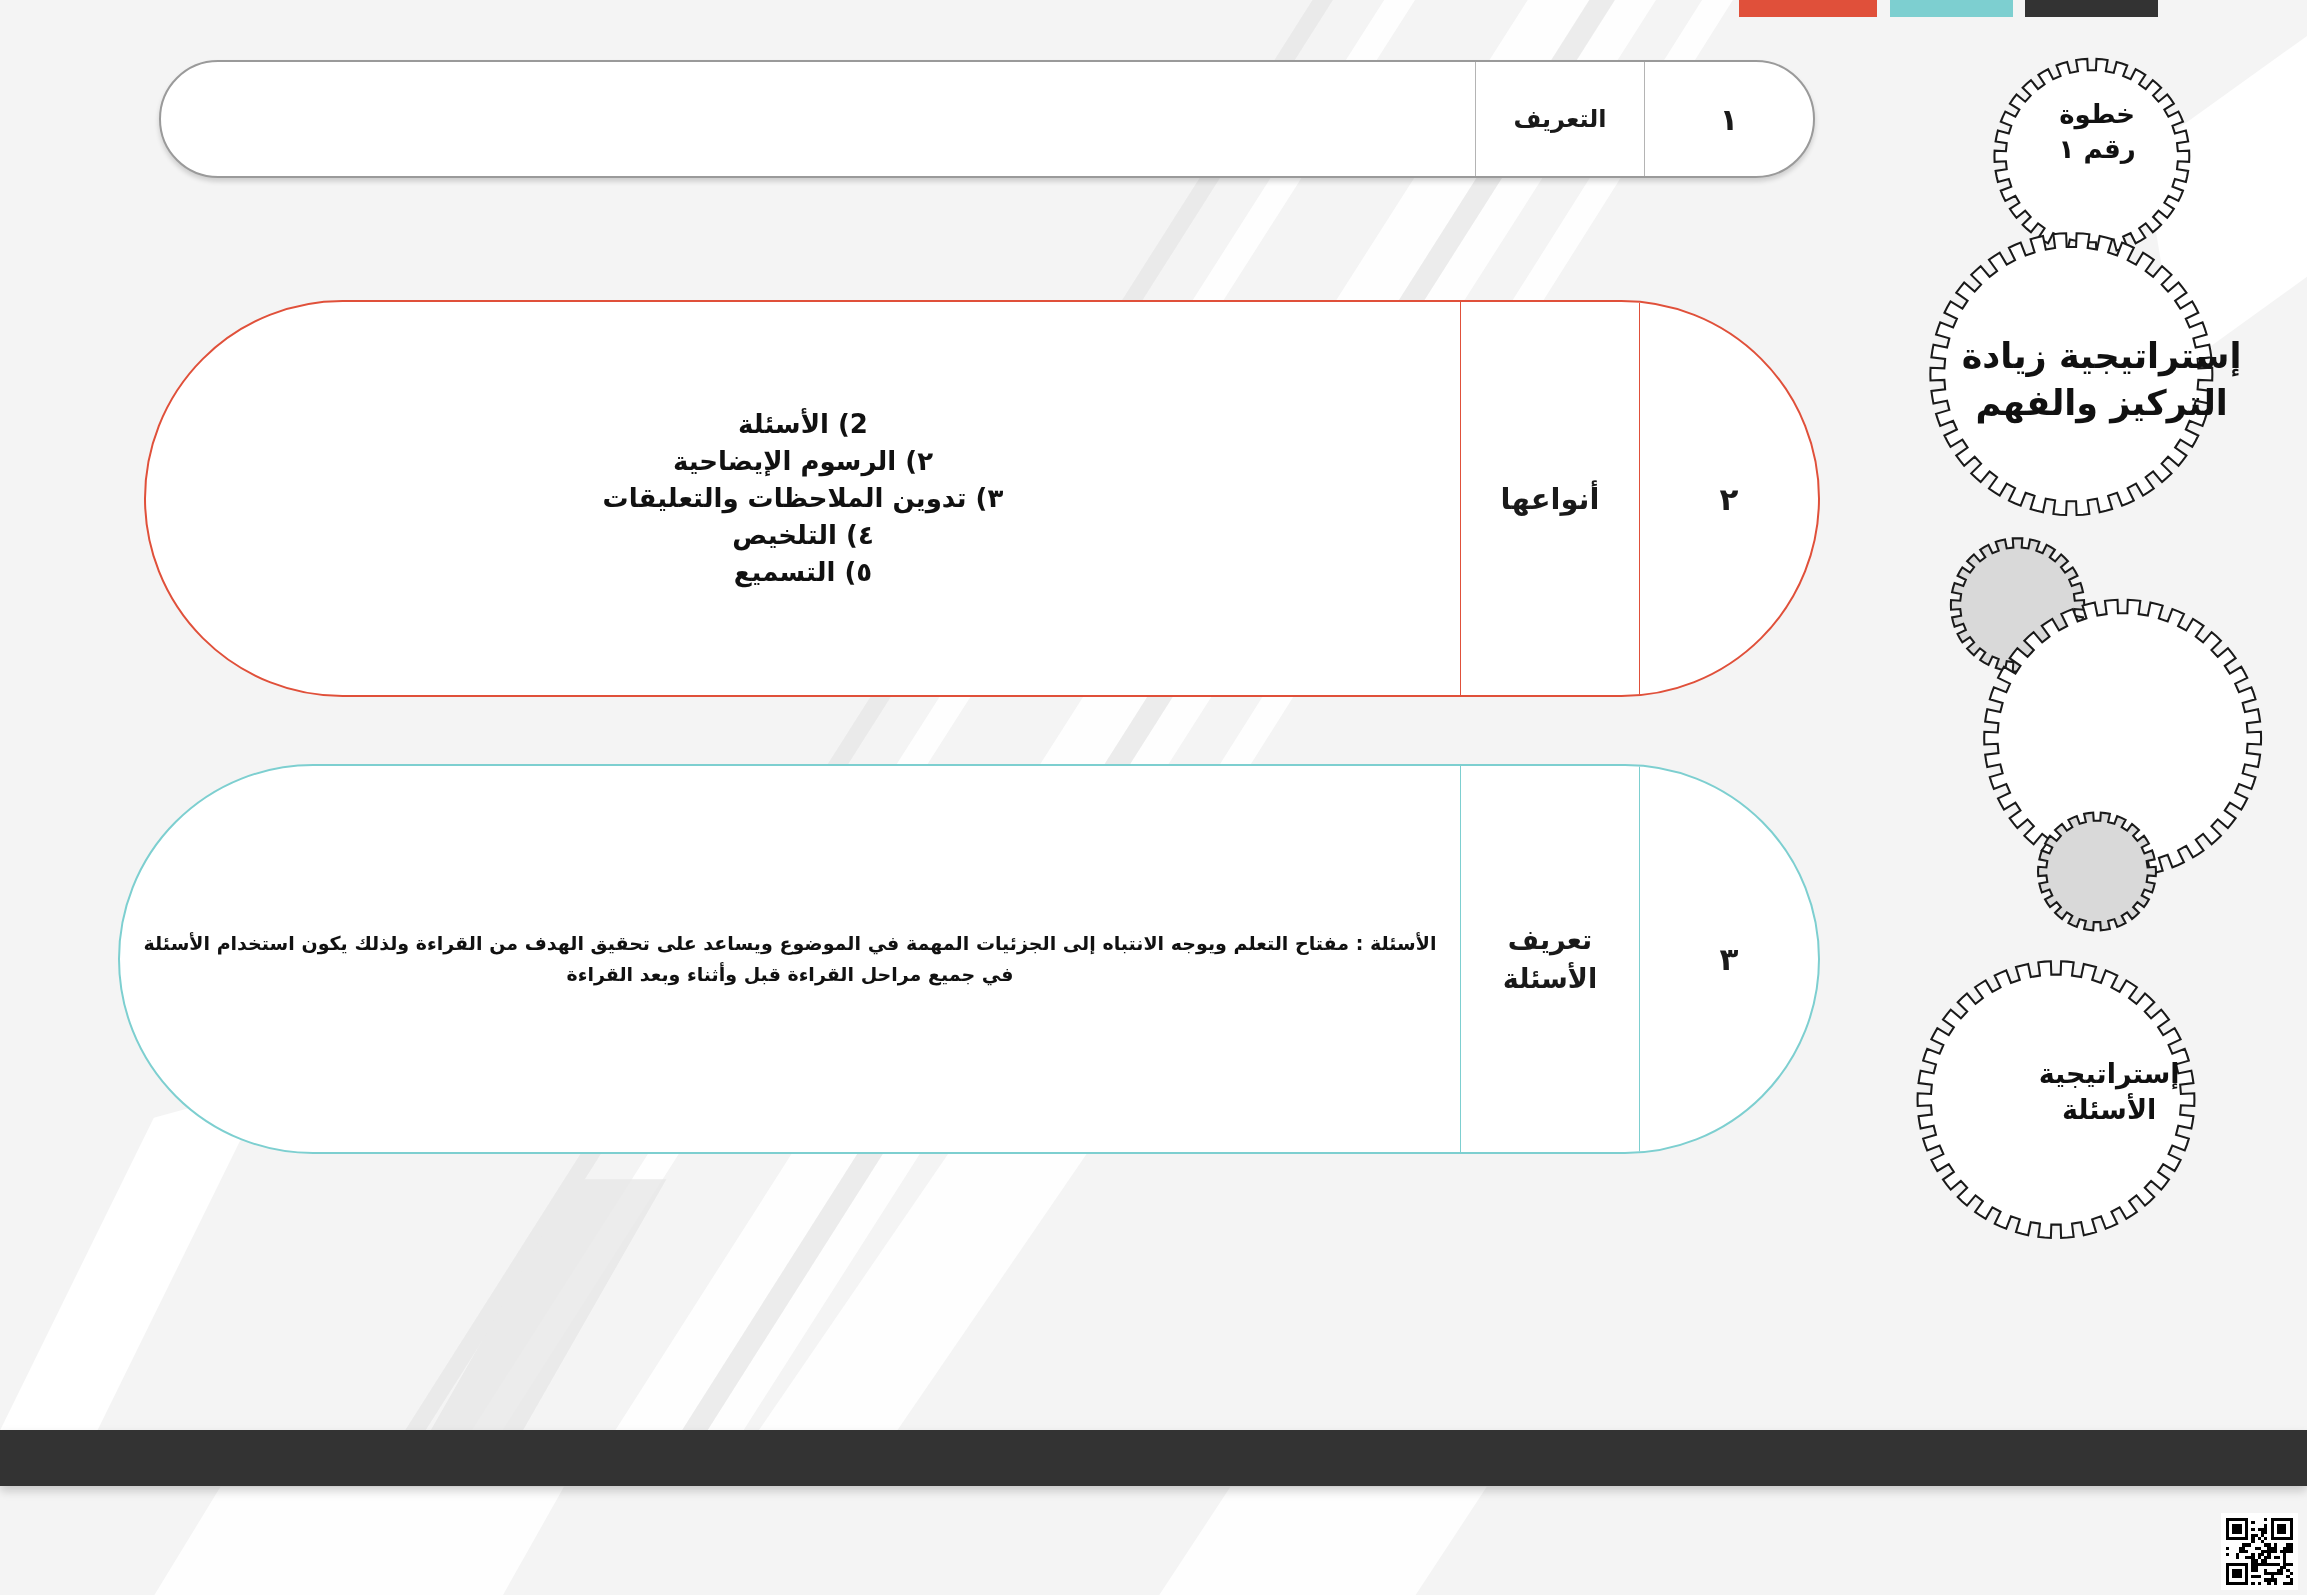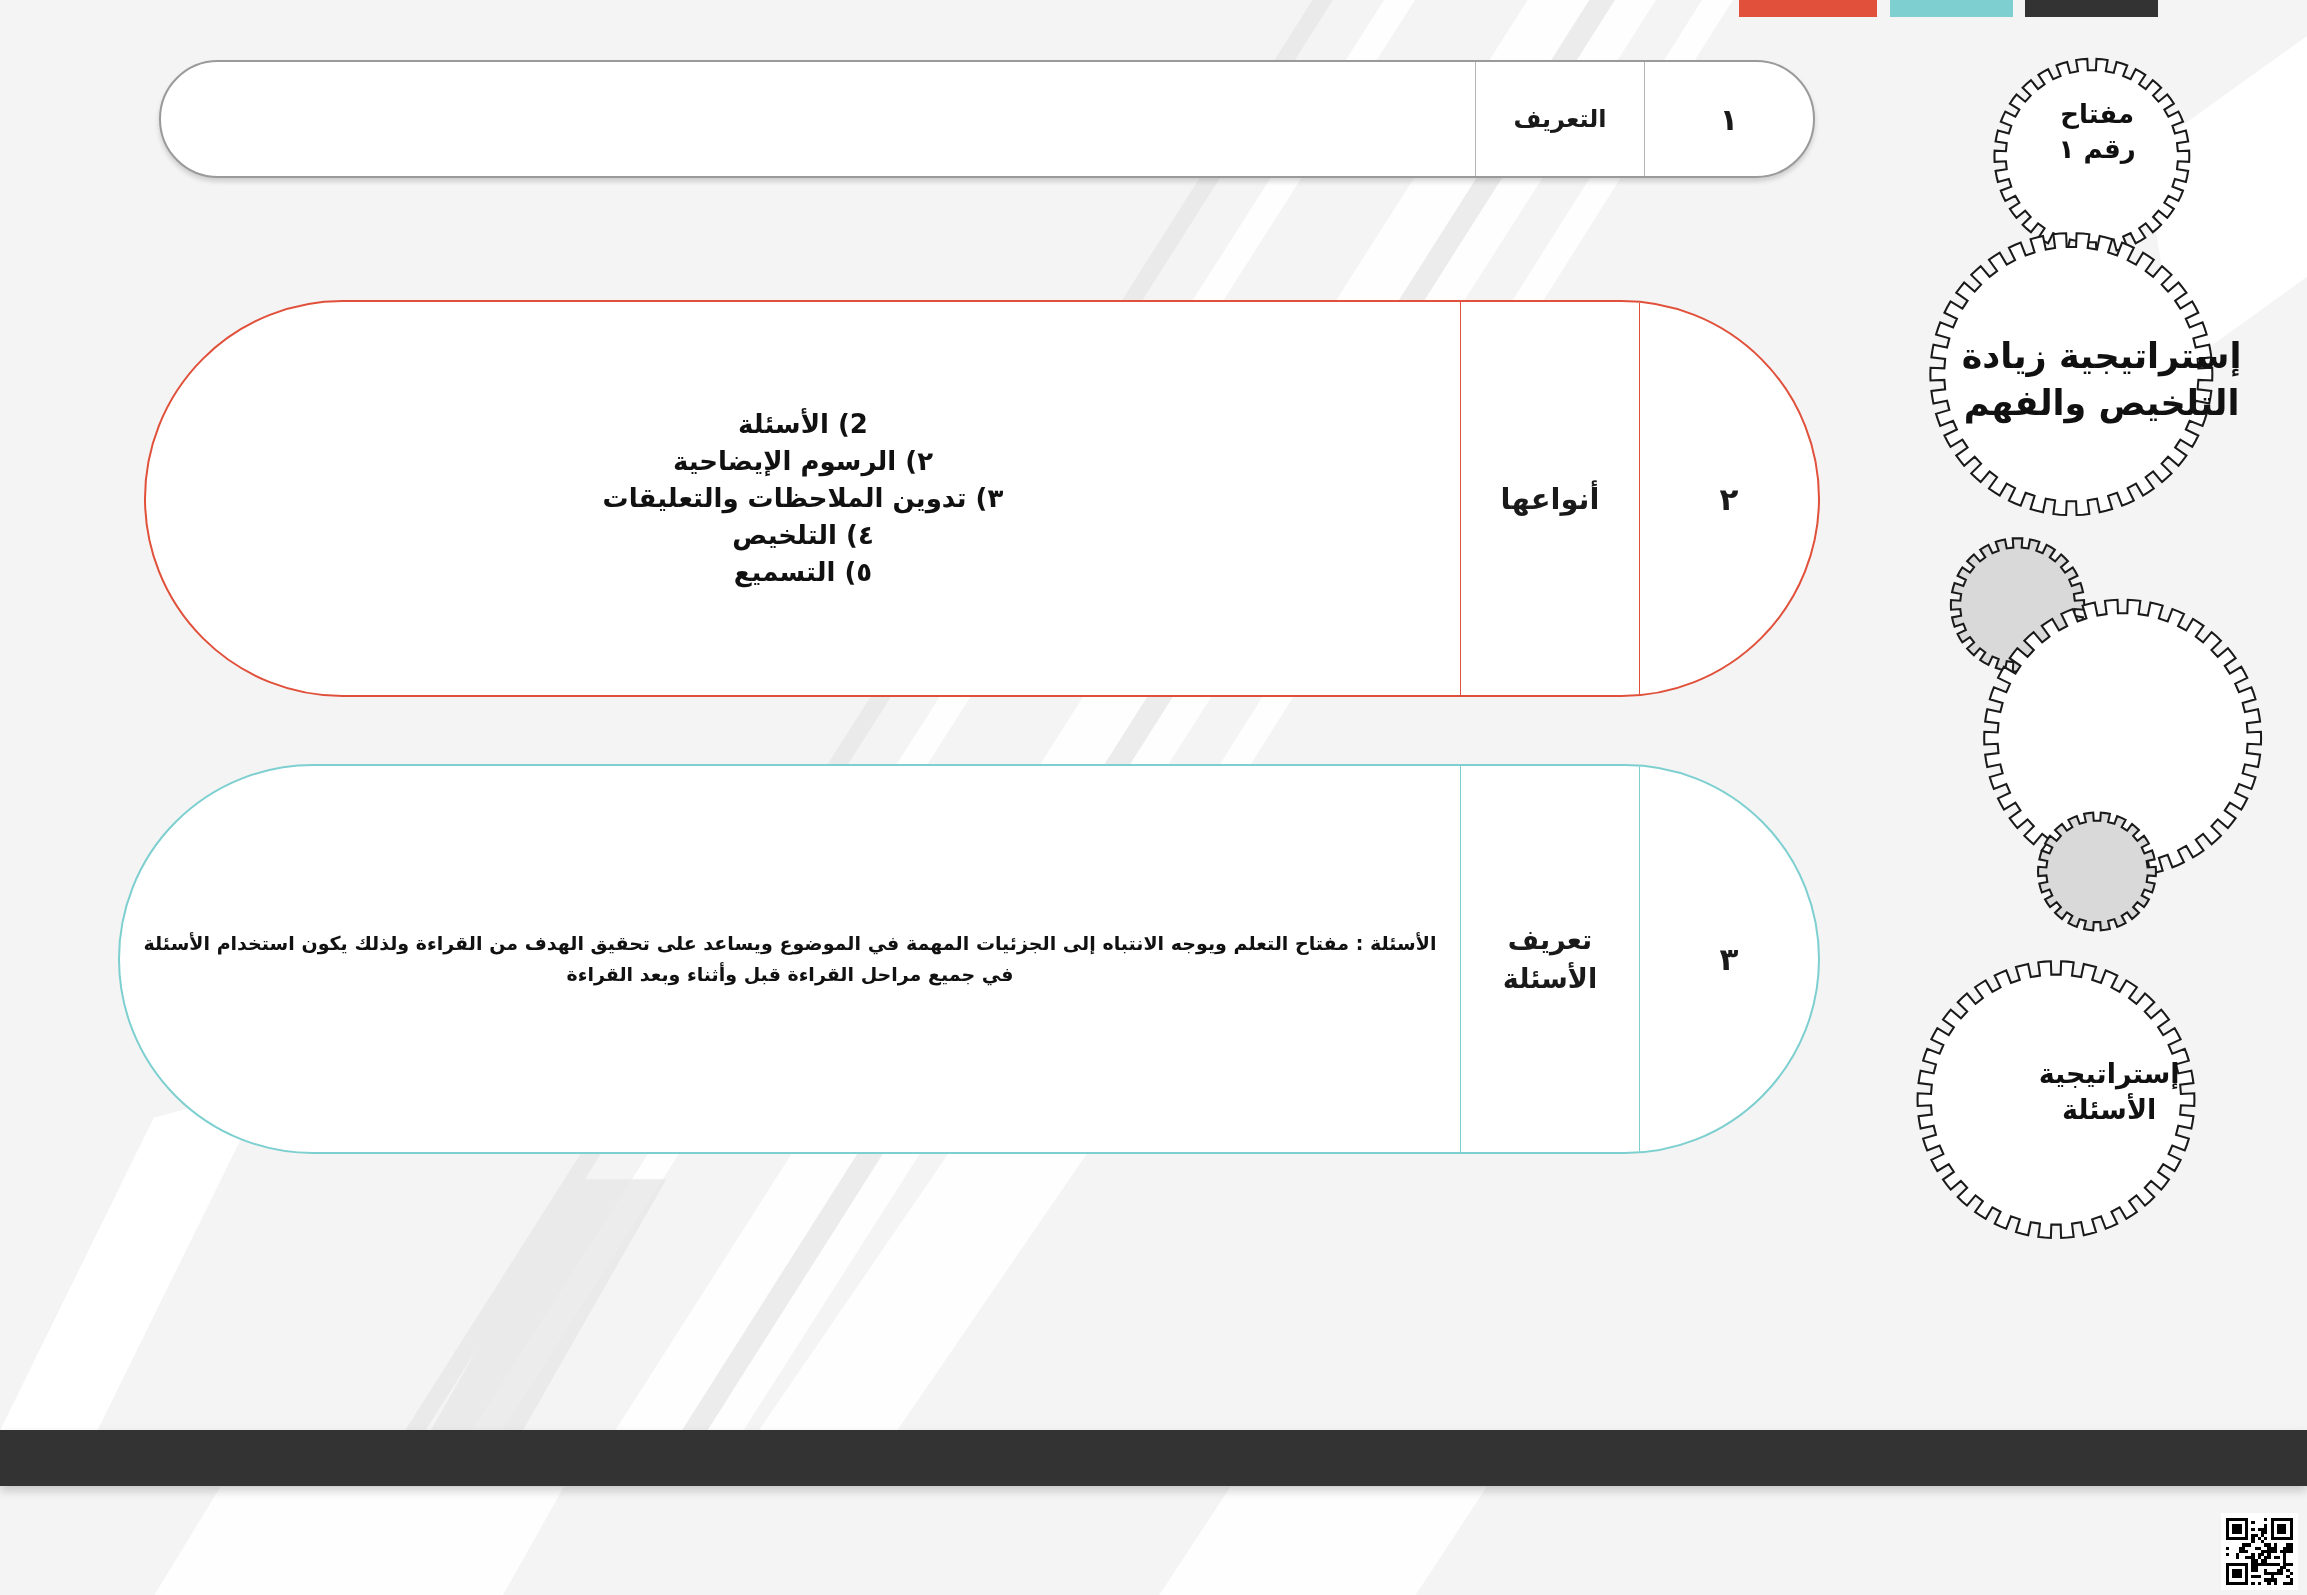--- a/index.html
+++ b/index.html
@@ -169,27 +169,27 @@
         <path d="M560.0,215.0L559.7,225.9L537.7,224.7L536.1,240.4L557.8,243.7L555.8,254.5L555.8,254.5L553.3,265.1L532.0,259.3L527.2,274.4L547.7,282.2L543.6,292.3L543.6,292.3L538.8,302.1L519.3,292.1L511.4,305.8L529.9,317.6L523.7,326.7L523.7,326.7L517.0,335.3L500.0,321.4L489.4,333.2L505.1,348.6L497.1,356.2L497.1,356.2L488.8,363.3L475.0,346.1L462.2,355.4L474.3,373.8L465.0,379.5L465.0,379.5L455.4,384.7L445.5,365.1L431.0,371.5L439.0,392.0L428.7,395.7L428.7,395.7L418.2,398.8L412.6,377.5L397.1,380.8L400.7,402.5L389.9,404.0L389.9,404.0L379.0,404.8L377.9,382.8L362.1,382.8L361.0,404.8L350.1,404.0L350.1,404.0L339.3,402.5L342.9,380.8L327.4,377.5L321.8,398.8L311.3,395.7L311.3,395.7L301.0,392.0L309.0,371.5L294.5,365.1L284.6,384.7L275.0,379.5L275.0,379.5L265.7,373.8L277.8,355.4L265.0,346.1L251.2,363.3L242.9,356.2L242.9,356.2L234.9,348.6L250.6,333.2L240.0,321.4L223.0,335.3L216.3,326.7L216.3,326.7L210.1,317.6L228.6,305.8L220.7,292.1L201.2,302.1L196.4,292.3L196.4,292.3L192.3,282.2L212.8,274.4L208.0,259.3L186.7,265.1L184.2,254.5L184.2,254.5L182.2,243.7L203.9,240.4L202.3,224.7L180.3,225.9L180.0,215.0L180.0,215.0L180.3,204.1L202.3,205.3L203.9,189.6L182.2,186.3L184.2,175.5L184.2,175.5L186.7,164.9L208.0,170.7L212.8,155.6L192.3,147.8L196.4,137.7L196.4,137.7L201.2,127.9L220.7,137.9L228.6,124.2L210.1,112.4L216.3,103.3L216.3,103.3L223.0,94.7L240.0,108.6L250.6,96.8L234.9,81.4L242.9,73.8L242.9,73.8L251.2,66.7L265.0,83.9L277.8,74.6L265.7,56.2L275.0,50.5L275.0,50.5L284.6,45.3L294.5,64.9L309.0,58.5L301.0,38.0L311.3,34.3L311.3,34.3L321.8,31.2L327.4,52.5L342.9,49.2L339.3,27.5L350.1,26.0L350.1,26.0L361.0,25.2L362.1,47.2L377.9,47.2L379.0,25.2L389.9,26.0L389.9,26.0L400.7,27.5L397.1,49.2L412.6,52.5L418.2,31.2L428.7,34.3L428.7,34.3L439.0,38.0L431.0,58.5L445.5,64.9L455.4,45.3L465.0,50.5L465.0,50.5L474.3,56.2L462.2,74.6L475.0,83.9L488.8,66.7L497.1,73.8L497.1,73.8L505.1,81.4L489.4,96.8L500.0,108.6L517.0,94.7L523.7,103.3L523.7,103.3L529.9,112.4L511.4,124.2L519.3,137.9L538.8,127.9L543.6,137.7L543.6,137.7L547.7,147.8L527.2,155.6L532.0,170.7L553.3,164.9L555.8,175.5L555.8,175.5L557.8,186.3L536.1,189.6L537.7,205.3L559.7,204.1L560.0,215.0Z" fill="#ffffff" stroke="#1a1a1a" stroke-width="4" stroke-linejoin="miter"></path>
         <path d="M605.0,640.0L604.7,652.5L577.7,651.3L576.2,669.7L603.0,672.9L601.2,685.3L601.2,685.3L598.9,697.5L572.5,691.9L568.0,709.8L593.9,717.4L590.1,729.3L590.1,729.3L585.8,741.0L560.7,731.1L553.2,748.0L577.6,759.8L571.9,770.9L571.9,770.9L565.7,781.7L542.5,767.8L532.4,783.3L554.5,798.9L547.0,808.9L547.0,808.9L539.1,818.6L518.6,801.1L506.1,814.6L525.3,833.6L516.3,842.3L516.3,842.3L506.9,850.6L489.5,829.9L474.9,841.2L490.7,863.1L480.4,870.2L480.4,870.2L469.8,876.8L456.1,853.6L439.8,862.3L451.8,886.6L440.5,891.8L440.5,891.8L428.9,896.6L419.2,871.4L401.7,877.4L409.6,903.2L397.5,906.6L397.5,906.6L385.3,909.4L379.9,882.9L361.7,886.0L365.1,912.7L352.7,914.1L352.7,914.1L340.2,914.8L339.2,887.8L320.8,887.8L319.8,914.8L307.3,914.1L307.3,914.1L294.9,912.7L298.3,886.0L280.1,882.9L274.7,909.4L262.5,906.6L262.5,906.6L250.4,903.2L258.3,877.4L240.8,871.4L231.1,896.6L219.5,891.8L219.5,891.8L208.2,886.6L220.2,862.3L203.9,853.6L190.2,876.8L179.6,870.2L179.6,870.2L169.3,863.1L185.1,841.2L170.5,829.9L153.1,850.6L143.7,842.3L143.7,842.3L134.7,833.6L153.9,814.6L141.4,801.1L120.9,818.6L113.0,808.9L113.0,808.9L105.5,798.9L127.6,783.3L117.5,767.8L94.3,781.7L88.1,770.9L88.1,770.9L82.4,759.8L106.8,748.0L99.3,731.1L74.2,741.0L69.9,729.3L69.9,729.3L66.1,717.4L92.0,709.8L87.5,691.9L61.1,697.5L58.8,685.3L58.8,685.3L57.0,672.9L83.8,669.7L82.3,651.3L55.3,652.5L55.0,640.0L55.0,640.0L55.3,627.5L82.3,628.7L83.8,610.3L57.0,607.1L58.8,594.7L58.8,594.7L61.1,582.5L87.5,588.1L92.0,570.2L66.1,562.6L69.9,550.7L69.9,550.7L74.2,539.0L99.3,548.9L106.8,532.0L82.4,520.2L88.1,509.1L88.1,509.1L94.3,498.3L117.5,512.2L127.6,496.7L105.5,481.1L113.0,471.1L113.0,471.1L120.9,461.4L141.4,478.9L153.9,465.4L134.7,446.4L143.7,437.7L143.7,437.7L153.1,429.4L170.5,450.1L185.1,438.8L169.3,416.9L179.6,409.8L179.6,409.8L190.2,403.2L203.9,426.4L220.2,417.7L208.2,393.4L219.5,388.2L219.5,388.2L231.1,383.4L240.8,408.6L258.3,402.6L250.4,376.8L262.5,373.4L262.5,373.4L274.7,370.6L280.1,397.1L298.3,394.0L294.9,367.3L307.3,365.9L307.3,365.9L319.8,365.2L320.8,392.2L339.2,392.2L340.2,365.2L352.7,365.9L352.7,365.9L365.1,367.3L361.7,394.0L379.9,397.1L385.3,370.6L397.5,373.4L397.5,373.4L409.6,376.8L401.7,402.6L419.2,408.6L428.9,383.4L440.5,388.2L440.5,388.2L451.8,393.4L439.8,417.7L456.1,426.4L469.8,403.2L480.4,409.8L480.4,409.8L490.7,416.9L474.9,438.8L489.5,450.1L506.9,429.4L516.3,437.7L516.3,437.7L525.3,446.4L506.1,465.4L518.6,478.9L539.1,461.4L547.0,471.1L547.0,471.1L554.5,481.1L532.4,496.7L542.5,512.2L565.7,498.3L571.9,509.1L571.9,509.1L577.6,520.2L553.2,532.0L560.7,548.9L585.8,539.0L590.1,550.7L590.1,550.7L593.9,562.6L568.0,570.2L572.5,588.1L598.9,582.5L601.2,594.7L601.2,594.7L603.0,607.1L576.2,610.3L577.7,628.7L604.7,627.5L605.0,640.0Z" fill="#ffffff" stroke="#1a1a1a" stroke-width="4" stroke-linejoin="miter"></path>
         <path d="M355.0,1090.0L354.7,1099.4L336.7,1098.1L335.0,1111.1L352.7,1114.5L350.6,1123.6L350.6,1123.6L347.8,1132.6L330.8,1126.7L325.8,1138.9L342.0,1146.7L337.6,1155.0L337.6,1155.0L332.6,1162.9L317.7,1152.8L309.7,1163.3L323.3,1175.1L316.9,1181.9L316.9,1181.9L310.1,1188.3L298.3,1174.7L287.8,1182.7L297.9,1197.6L290.0,1202.6L290.0,1202.6L281.7,1207.0L273.9,1190.8L261.7,1195.8L267.6,1212.8L258.6,1215.6L258.6,1215.6L249.5,1217.7L246.1,1200.0L233.1,1201.7L234.4,1219.7L225.0,1220.0L225.0,1220.0L215.6,1219.7L216.9,1201.7L203.9,1200.0L200.5,1217.7L191.4,1215.6L191.4,1215.6L182.4,1212.8L188.3,1195.8L176.1,1190.8L168.3,1207.0L160.0,1202.6L160.0,1202.6L152.1,1197.6L162.2,1182.7L151.7,1174.7L139.9,1188.3L133.1,1181.9L133.1,1181.9L126.7,1175.1L140.3,1163.3L132.3,1152.8L117.4,1162.9L112.4,1155.0L112.4,1155.0L108.0,1146.7L124.2,1138.9L119.2,1126.7L102.2,1132.6L99.4,1123.6L99.4,1123.6L97.3,1114.5L115.0,1111.1L113.3,1098.1L95.3,1099.4L95.0,1090.0L95.0,1090.0L95.3,1080.6L113.3,1081.9L115.0,1068.9L97.3,1065.5L99.4,1056.4L99.4,1056.4L102.2,1047.4L119.2,1053.3L124.2,1041.1L108.0,1033.3L112.4,1025.0L112.4,1025.0L117.4,1017.1L132.3,1027.2L140.3,1016.7L126.7,1004.9L133.1,998.1L133.1,998.1L139.9,991.7L151.7,1005.3L162.2,997.3L152.1,982.4L160.0,977.4L160.0,977.4L168.3,973.0L176.1,989.2L188.3,984.2L182.4,967.2L191.4,964.4L191.4,964.4L200.5,962.3L203.9,980.0L216.9,978.3L215.6,960.3L225.0,960.0L225.0,960.0L234.4,960.3L233.1,978.3L246.1,980.0L249.5,962.3L258.6,964.4L258.6,964.4L267.6,967.2L261.7,984.2L273.9,989.2L281.7,973.0L290.0,977.4L290.0,977.4L297.9,982.4L287.8,997.3L298.3,1005.3L310.1,991.7L316.9,998.1L316.9,998.1L323.3,1004.9L309.7,1016.7L317.7,1027.2L332.6,1017.1L337.6,1025.0L337.6,1025.0L342.0,1033.3L325.8,1041.1L330.8,1053.3L347.8,1047.4L350.6,1056.4L350.6,1056.4L352.7,1065.5L335.0,1068.9L336.7,1081.9L354.7,1080.6L355.0,1090.0Z" fill="#D9D9D9" stroke="#1a1a1a" stroke-width="4" stroke-linejoin="miter"></path>
         <path d="M700.0,1350.0L699.7,1362.3L673.7,1361.1L672.2,1379.2L698.1,1382.3L696.3,1394.4L696.3,1394.4L694.0,1406.5L668.6,1401.1L664.1,1418.7L689.1,1426.0L685.4,1437.7L685.4,1437.7L681.1,1449.2L656.9,1439.6L649.6,1456.3L673.1,1467.6L667.5,1478.5L667.5,1478.5L661.4,1489.2L639.1,1475.8L629.2,1491.0L650.4,1506.0L643.1,1515.8L643.1,1515.8L635.3,1525.4L615.5,1508.5L603.2,1521.8L621.7,1540.1L612.9,1548.6L612.9,1548.6L603.6,1556.8L586.9,1536.8L572.6,1548.0L587.8,1569.1L577.7,1576.0L577.7,1576.0L567.2,1582.5L554.0,1560.1L538.1,1568.8L549.6,1592.1L538.5,1597.3L538.5,1597.3L527.1,1601.9L517.8,1577.7L500.6,1583.6L508.1,1608.5L496.3,1611.7L496.3,1611.7L484.3,1614.5L479.1,1589.0L461.2,1592.0L464.5,1617.8L452.3,1619.1L452.3,1619.1L440.0,1619.8L439.1,1593.8L420.9,1593.8L420.0,1619.8L407.7,1619.1L407.7,1619.1L395.5,1617.8L398.8,1592.0L380.9,1589.0L375.7,1614.5L363.7,1611.7L363.7,1611.7L351.9,1608.5L359.4,1583.6L342.2,1577.7L332.9,1601.9L321.5,1597.3L321.5,1597.3L310.4,1592.1L321.9,1568.8L306.0,1560.1L292.8,1582.5L282.3,1576.0L282.3,1576.0L272.2,1569.1L287.4,1548.0L273.1,1536.8L256.4,1556.8L247.1,1548.6L247.1,1548.6L238.3,1540.1L256.8,1521.8L244.5,1508.5L224.7,1525.4L216.9,1515.8L216.9,1515.8L209.6,1506.0L230.8,1491.0L220.9,1475.8L198.6,1489.2L192.5,1478.5L192.5,1478.5L186.9,1467.6L210.4,1456.3L203.1,1439.6L178.9,1449.2L174.6,1437.7L174.6,1437.7L170.9,1426.0L195.9,1418.7L191.4,1401.1L166.0,1406.5L163.7,1394.4L163.7,1394.4L161.9,1382.3L187.8,1379.2L186.3,1361.1L160.3,1362.3L160.0,1350.0L160.0,1350.0L160.3,1337.7L186.3,1338.9L187.8,1320.8L161.9,1317.7L163.7,1305.6L163.7,1305.6L166.0,1293.5L191.4,1298.9L195.9,1281.3L170.9,1274.0L174.6,1262.3L174.6,1262.3L178.9,1250.8L203.1,1260.4L210.4,1243.7L186.9,1232.4L192.5,1221.5L192.5,1221.5L198.6,1210.8L220.9,1224.2L230.8,1209.0L209.6,1194.0L216.9,1184.2L216.9,1184.2L224.7,1174.6L244.5,1191.5L256.8,1178.2L238.3,1159.9L247.1,1151.4L247.1,1151.4L256.4,1143.2L273.1,1163.2L287.4,1152.0L272.2,1130.9L282.3,1124.0L282.3,1124.0L292.8,1117.5L306.0,1139.9L321.9,1131.2L310.4,1107.9L321.5,1102.7L321.5,1102.7L332.9,1098.1L342.2,1122.3L359.4,1116.4L351.9,1091.5L363.7,1088.3L363.7,1088.3L375.7,1085.5L380.9,1111.0L398.8,1108.0L395.5,1082.2L407.7,1080.9L407.7,1080.9L420.0,1080.2L420.9,1106.2L439.1,1106.2L440.0,1080.2L452.3,1080.9L452.3,1080.9L464.5,1082.2L461.2,1108.0L479.1,1111.0L484.3,1085.5L496.3,1088.3L496.3,1088.3L508.1,1091.5L500.6,1116.4L517.8,1122.3L527.1,1098.1L538.5,1102.7L538.5,1102.7L549.6,1107.9L538.1,1131.2L554.0,1139.9L567.2,1117.5L577.7,1124.0L577.7,1124.0L587.8,1130.9L572.6,1152.0L586.9,1163.2L603.6,1143.2L612.9,1151.4L612.9,1151.4L621.7,1159.9L603.2,1178.2L615.5,1191.5L635.3,1174.6L643.1,1184.2L643.1,1184.2L650.4,1194.0L629.2,1209.0L639.1,1224.2L661.4,1210.8L667.5,1221.5L667.5,1221.5L673.1,1232.4L649.6,1243.7L656.9,1260.4L681.1,1250.8L685.4,1262.3L685.4,1262.3L689.1,1274.0L664.1,1281.3L668.6,1298.9L694.0,1293.5L696.3,1305.6L696.3,1305.6L698.1,1317.7L672.2,1320.8L673.7,1338.9L699.7,1337.7L700.0,1350.0Z" fill="#ffffff" stroke="#1a1a1a" stroke-width="4" stroke-linejoin="miter"></path>
         <path d="M495.0,1610.0L494.6,1619.0L478.7,1617.8L476.9,1630.4L492.5,1633.6L490.3,1642.4L490.3,1642.4L487.5,1651.0L472.5,1645.3L467.2,1656.8L481.3,1664.4L476.7,1672.2L476.7,1672.2L471.6,1679.6L458.8,1669.9L450.5,1679.5L461.9,1690.7L455.3,1696.9L455.3,1696.9L448.3,1702.6L438.8,1689.7L428.1,1696.5L435.8,1710.5L427.8,1714.6L427.8,1714.6L419.4,1718.0L413.9,1703.0L401.7,1706.6L405.2,1722.2L396.4,1723.8L396.4,1723.8L387.4,1724.8L386.4,1708.8L373.6,1708.8L372.6,1724.8L363.6,1723.8L363.6,1723.8L354.8,1722.2L358.3,1706.6L346.1,1703.0L340.6,1718.0L332.2,1714.6L332.2,1714.6L324.2,1710.5L331.9,1696.5L321.2,1689.7L311.7,1702.6L304.7,1696.9L304.7,1696.9L298.1,1690.7L309.5,1679.5L301.2,1669.9L288.4,1679.6L283.3,1672.2L283.3,1672.2L278.7,1664.4L292.8,1656.8L287.5,1645.3L272.5,1651.0L269.7,1642.4L269.7,1642.4L267.5,1633.6L283.1,1630.4L281.3,1617.8L265.4,1619.0L265.0,1610.0L265.0,1610.0L265.4,1601.0L281.3,1602.2L283.1,1589.6L267.5,1586.4L269.7,1577.6L269.7,1577.6L272.5,1569.0L287.5,1574.7L292.8,1563.2L278.7,1555.6L283.3,1547.8L283.3,1547.8L288.4,1540.4L301.2,1550.1L309.5,1540.5L298.1,1529.3L304.7,1523.1L304.7,1523.1L311.7,1517.4L321.2,1530.3L331.9,1523.5L324.2,1509.5L332.2,1505.4L332.2,1505.4L340.6,1502.0L346.1,1517.0L358.3,1513.4L354.8,1497.8L363.6,1496.2L363.6,1496.2L372.6,1495.2L373.6,1511.2L386.4,1511.2L387.4,1495.2L396.4,1496.2L396.4,1496.2L405.2,1497.8L401.7,1513.4L413.9,1517.0L419.4,1502.0L427.8,1505.4L427.8,1505.4L435.8,1509.5L428.1,1523.5L438.8,1530.3L448.3,1517.4L455.3,1523.1L455.3,1523.1L461.9,1529.3L450.5,1540.5L458.8,1550.1L471.6,1540.4L476.7,1547.8L476.7,1547.8L481.3,1555.6L467.2,1563.2L472.5,1574.7L487.5,1569.0L490.3,1577.6L490.3,1577.6L492.5,1586.4L476.9,1589.6L478.7,1602.2L494.6,1601.0L495.0,1610.0Z" fill="#D9D9D9" stroke="#1a1a1a" stroke-width="4" stroke-linejoin="miter"></path>
         <path d="M570.0,2055.0L569.7,2067.3L543.7,2066.1L542.2,2084.2L568.1,2087.3L566.3,2099.4L566.3,2099.4L564.0,2111.5L538.6,2106.1L534.1,2123.7L559.1,2131.0L555.4,2142.7L555.4,2142.7L551.1,2154.2L526.9,2144.6L519.6,2161.3L543.1,2172.6L537.5,2183.5L537.5,2183.5L531.4,2194.2L509.1,2180.8L499.2,2196.0L520.4,2211.0L513.1,2220.8L513.1,2220.8L505.3,2230.4L485.5,2213.5L473.2,2226.8L491.7,2245.1L482.9,2253.6L482.9,2253.6L473.6,2261.8L456.9,2241.8L442.6,2253.0L457.8,2274.1L447.7,2281.0L447.7,2281.0L437.2,2287.5L424.0,2265.1L408.1,2273.8L419.6,2297.1L408.5,2302.3L408.5,2302.3L397.1,2306.9L387.8,2282.7L370.6,2288.6L378.1,2313.5L366.3,2316.7L366.3,2316.7L354.3,2319.5L349.1,2294.0L331.2,2297.0L334.5,2322.8L322.3,2324.1L322.3,2324.1L310.0,2324.8L309.1,2298.8L290.9,2298.8L290.0,2324.8L277.7,2324.1L277.7,2324.1L265.5,2322.8L268.8,2297.0L250.9,2294.0L245.7,2319.5L233.7,2316.7L233.7,2316.7L221.9,2313.5L229.4,2288.6L212.2,2282.7L202.9,2306.9L191.5,2302.3L191.5,2302.3L180.4,2297.1L191.9,2273.8L176.0,2265.1L162.8,2287.5L152.3,2281.0L152.3,2281.0L142.2,2274.1L157.4,2253.0L143.1,2241.8L126.4,2261.8L117.1,2253.6L117.1,2253.6L108.3,2245.1L126.8,2226.8L114.5,2213.5L94.7,2230.4L86.9,2220.8L86.9,2220.8L79.6,2211.0L100.8,2196.0L90.9,2180.8L68.6,2194.2L62.5,2183.5L62.5,2183.5L56.9,2172.6L80.4,2161.3L73.1,2144.6L48.9,2154.2L44.6,2142.7L44.6,2142.7L40.9,2131.0L65.9,2123.7L61.4,2106.1L36.0,2111.5L33.7,2099.4L33.7,2099.4L31.9,2087.3L57.8,2084.2L56.3,2066.1L30.3,2067.3L30.0,2055.0L30.0,2055.0L30.3,2042.7L56.3,2043.9L57.8,2025.8L31.9,2022.7L33.7,2010.6L33.7,2010.6L36.0,1998.5L61.4,2003.9L65.9,1986.3L40.9,1979.0L44.6,1967.3L44.6,1967.3L48.9,1955.8L73.1,1965.4L80.4,1948.7L56.9,1937.4L62.5,1926.5L62.5,1926.5L68.6,1915.8L90.9,1929.2L100.8,1914.0L79.6,1899.0L86.9,1889.2L86.9,1889.2L94.7,1879.6L114.5,1896.5L126.8,1883.2L108.3,1864.9L117.1,1856.4L117.1,1856.4L126.4,1848.2L143.1,1868.2L157.4,1857.0L142.2,1835.9L152.3,1829.0L152.3,1829.0L162.8,1822.5L176.0,1844.9L191.9,1836.2L180.4,1812.9L191.5,1807.7L191.5,1807.7L202.9,1803.1L212.2,1827.3L229.4,1821.4L221.9,1796.5L233.7,1793.3L233.7,1793.3L245.7,1790.5L250.9,1816.0L268.8,1813.0L265.5,1787.2L277.7,1785.9L277.7,1785.9L290.0,1785.2L290.9,1811.2L309.1,1811.2L310.0,1785.2L322.3,1785.9L322.3,1785.9L334.5,1787.2L331.2,1813.0L349.1,1816.0L354.3,1790.5L366.3,1793.3L366.3,1793.3L378.1,1796.5L370.6,1821.4L387.8,1827.3L397.1,1803.1L408.5,1807.7L408.5,1807.7L419.6,1812.9L408.1,1836.2L424.0,1844.9L437.2,1822.5L447.7,1829.0L447.7,1829.0L457.8,1835.9L442.6,1857.0L456.9,1868.2L473.6,1848.2L482.9,1856.4L482.9,1856.4L491.7,1864.9L473.2,1883.2L485.5,1896.5L505.3,1879.6L513.1,1889.2L513.1,1889.2L520.4,1899.0L499.2,1914.0L509.1,1929.2L531.4,1915.8L537.5,1926.5L537.5,1926.5L543.1,1937.4L519.6,1948.7L526.9,1965.4L551.1,1955.8L555.4,1967.3L555.4,1967.3L559.1,1979.0L534.1,1986.3L538.6,2003.9L564.0,1998.5L566.3,2010.6L566.3,2010.6L568.1,2022.7L542.2,2025.8L543.7,2043.9L569.7,2042.7L570.0,2055.0Z" fill="#ffffff" stroke="#1a1a1a" stroke-width="4" stroke-linejoin="miter"></path>
       </g>
   </svg>
 
   <div class="gear-label" id="gear-label-summary">
-    <span>مفتاح</span><br>
+    <span>خطوة</span><br>
     <span>رقم ١</span>
   </div>
 
   <div class="gear-label" id="gear-label-focus">
     <span>إستراتيجية زيادة</span><br>
-    <span>التلخيص والفهم</span>
+    <span>التركيز والفهم</span>
   </div>
 
   <div class="gear-label" id="gear-label-questions">
     <span>إستراتيجية</span><br>
     <span>الأسئلة</span>
   </div>
 </div>
 
 <div class="bottom-bar"></div>
 

